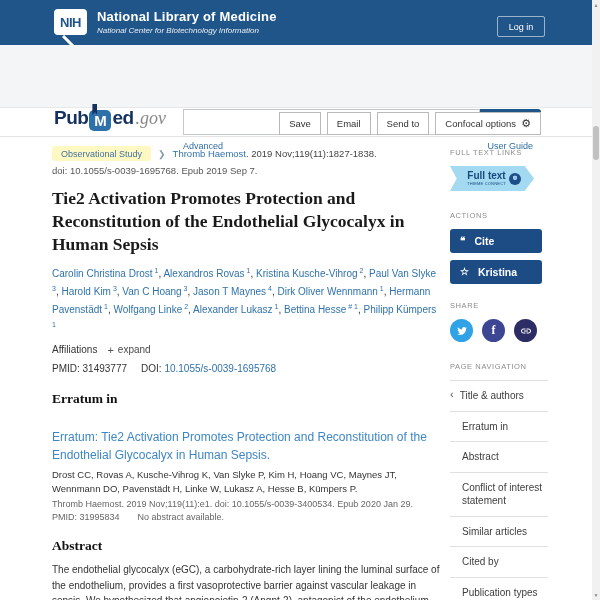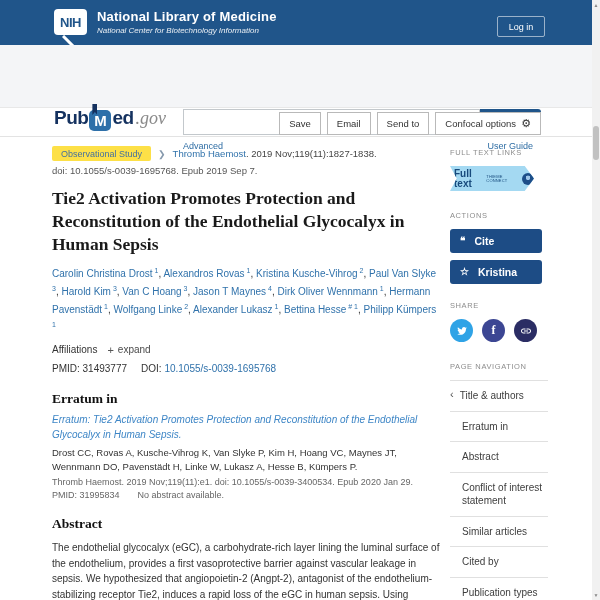--- a/index.html
+++ b/index.html
@@ -36,52 +36,52 @@
   .userguide-link { position:absolute; right:59px; top:96px; font-size:9px; color:#2e6da4; cursor:pointer; }
   
   .toolbar { position:absolute; top:112px; right:59px; display:flex; gap:6px; }
   .tool-btn { background:#fff; border:1px solid #b9b9b9; border-radius:0; padding:4px 9px; font-size:9.5px; color:#333;
               display:flex; align-items:center; gap:5px; cursor:pointer; }
   .gear { font-size:11px; color:#333; }
   .toolbar-divider { position:absolute; left:0; top:136px; width:592px; height:1px; background:#e3e3e3; }
   
   .main-col { position:absolute; left:52px; top:146px; width:390px; }
   .cite-row { display:flex; align-items:center; gap:7px; }
-  .pubtype-badge { background:#fde047; color:#44719f; font-size:9px; padding:2.5px 9px; border-radius:2px; white-space:nowrap; }
+  .pubtype-badge { background:#fef9c3; color:#44719f; font-size:9px; padding:2.5px 9px; border-radius:2px; white-space:nowrap; }
   .chev-right { color:#8699ad; font-size:9px; }
   .journal-cite { font-size:9.5px; color:#444; }
   .journal-link { color:#3072ab; cursor:pointer; }
   .doi-line { margin-top:4px; font-size:9.5px; color:#555; }
   .article-title { margin-top:11px; font-family:"Liberation Serif", serif; font-weight:bold; font-size:17.5px;
                    line-height:1.3; color:#1a1a1a; width:386px; }
   .author-list { margin-top:10px; font-size:10px; line-height:1.75; color:#333; width:386px; }
   .author-link { color:#3072ab; cursor:pointer; text-decoration:none; }
   .author-list sup { font-size:7px; color:#3072ab; }
   .affil-row { margin-top:7px; font-size:10px; color:#333; display:flex; align-items:center; gap:10px; }
   .expand-toggle { color:#4a4a4a; cursor:pointer; display:flex; align-items:center; gap:4px; }
   .plus-icon { font-size:11px; color:#555; }
   .ids-row { margin-top:7px; font-size:10px; color:#333; }
   .ids-row .sep { display:inline-block; width:14px; }
   .doi-link { color:#3072ab; cursor:pointer; }
   .section-heading { font-family:"Liberation Serif", serif; font-weight:bold; font-size:13.5px; color:#111; }
   .erratum-block { margin-top:17px; }
-  .erratum-link { display:block; margin-top:5px; font-size:10px; line-height:1.5; color:#3e86c6; cursor:pointer; width:386px;font-style:italic; }
+  .erratum-link { display:block; margin-top:21px; font-size:12px; line-height:1.5; color:#3e86c6; cursor:pointer; width:386px; }
   .erratum-authors { margin-top:4px; font-size:9.5px; line-height:1.5; color:#333; width:388px; }
   .erratum-cite { margin-top:3px; font-size:9px; color:#666; }
   .erratum-meta { margin-top:3px; font-size:9px; color:#666; }
   .erratum-meta .gap { display:inline-block; width:18px; }
   .abstract-block { margin-top:16px; }
   .abstract-text { margin-top:8px; font-size:10px; line-height:1.56; color:#333; width:390px; }
   
   .sidebar { position:absolute; left:450px; top:148px; width:98px; }
   .side-label { font-size:7.5px; letter-spacing:.6px; color:#8d8d8d; margin-bottom:9px; }
   .ft-ribbon { position:relative; width:84px; height:25px; background:#a4d9f2;
                clip-path:polygon(0 0,89% 0,100% 50%,89% 100%,0 100%,8% 50%);
                display:flex; align-items:center; justify-content:center; gap:3px; }
-  .ft-texts { display:flex; flex-direction:row; align-items:center; line-height:1; margin-left:4px; }
+  .ft-texts { display:flex; flex-direction:column; align-items:center; line-height:1; margin-left:4px; }
   .ft-main { font-size:10px; font-weight:bold; color:#174a7c; }
   .ft-sub { font-size:4px; color:#174a7c; margin-top:1px; letter-spacing:.2px; }
   .ft-emblem { width:12px; height:12px; border-radius:50%; background:#1d4e89; flex:0 0 auto;
                background-image:radial-gradient(circle at 50% 40%, #9fc6e8 0 2px, #1d4e89 2.5px); }
   .actions-block { margin-top:20px; }
   .action-btn { width:92px; height:24px; background:#1d4c85; border:none; border-radius:3px; color:#fff; font-weight:bold;
                 font-size:10.5px; display:flex; align-items:center; justify-content:flex-start; gap:9px; padding:0 10px; cursor:pointer; }
   .action-btn + .action-btn { margin-top:7px; }
   .action-icon { font-size:10px; line-height:1; }
   .share-block { margin-top:17px; }

